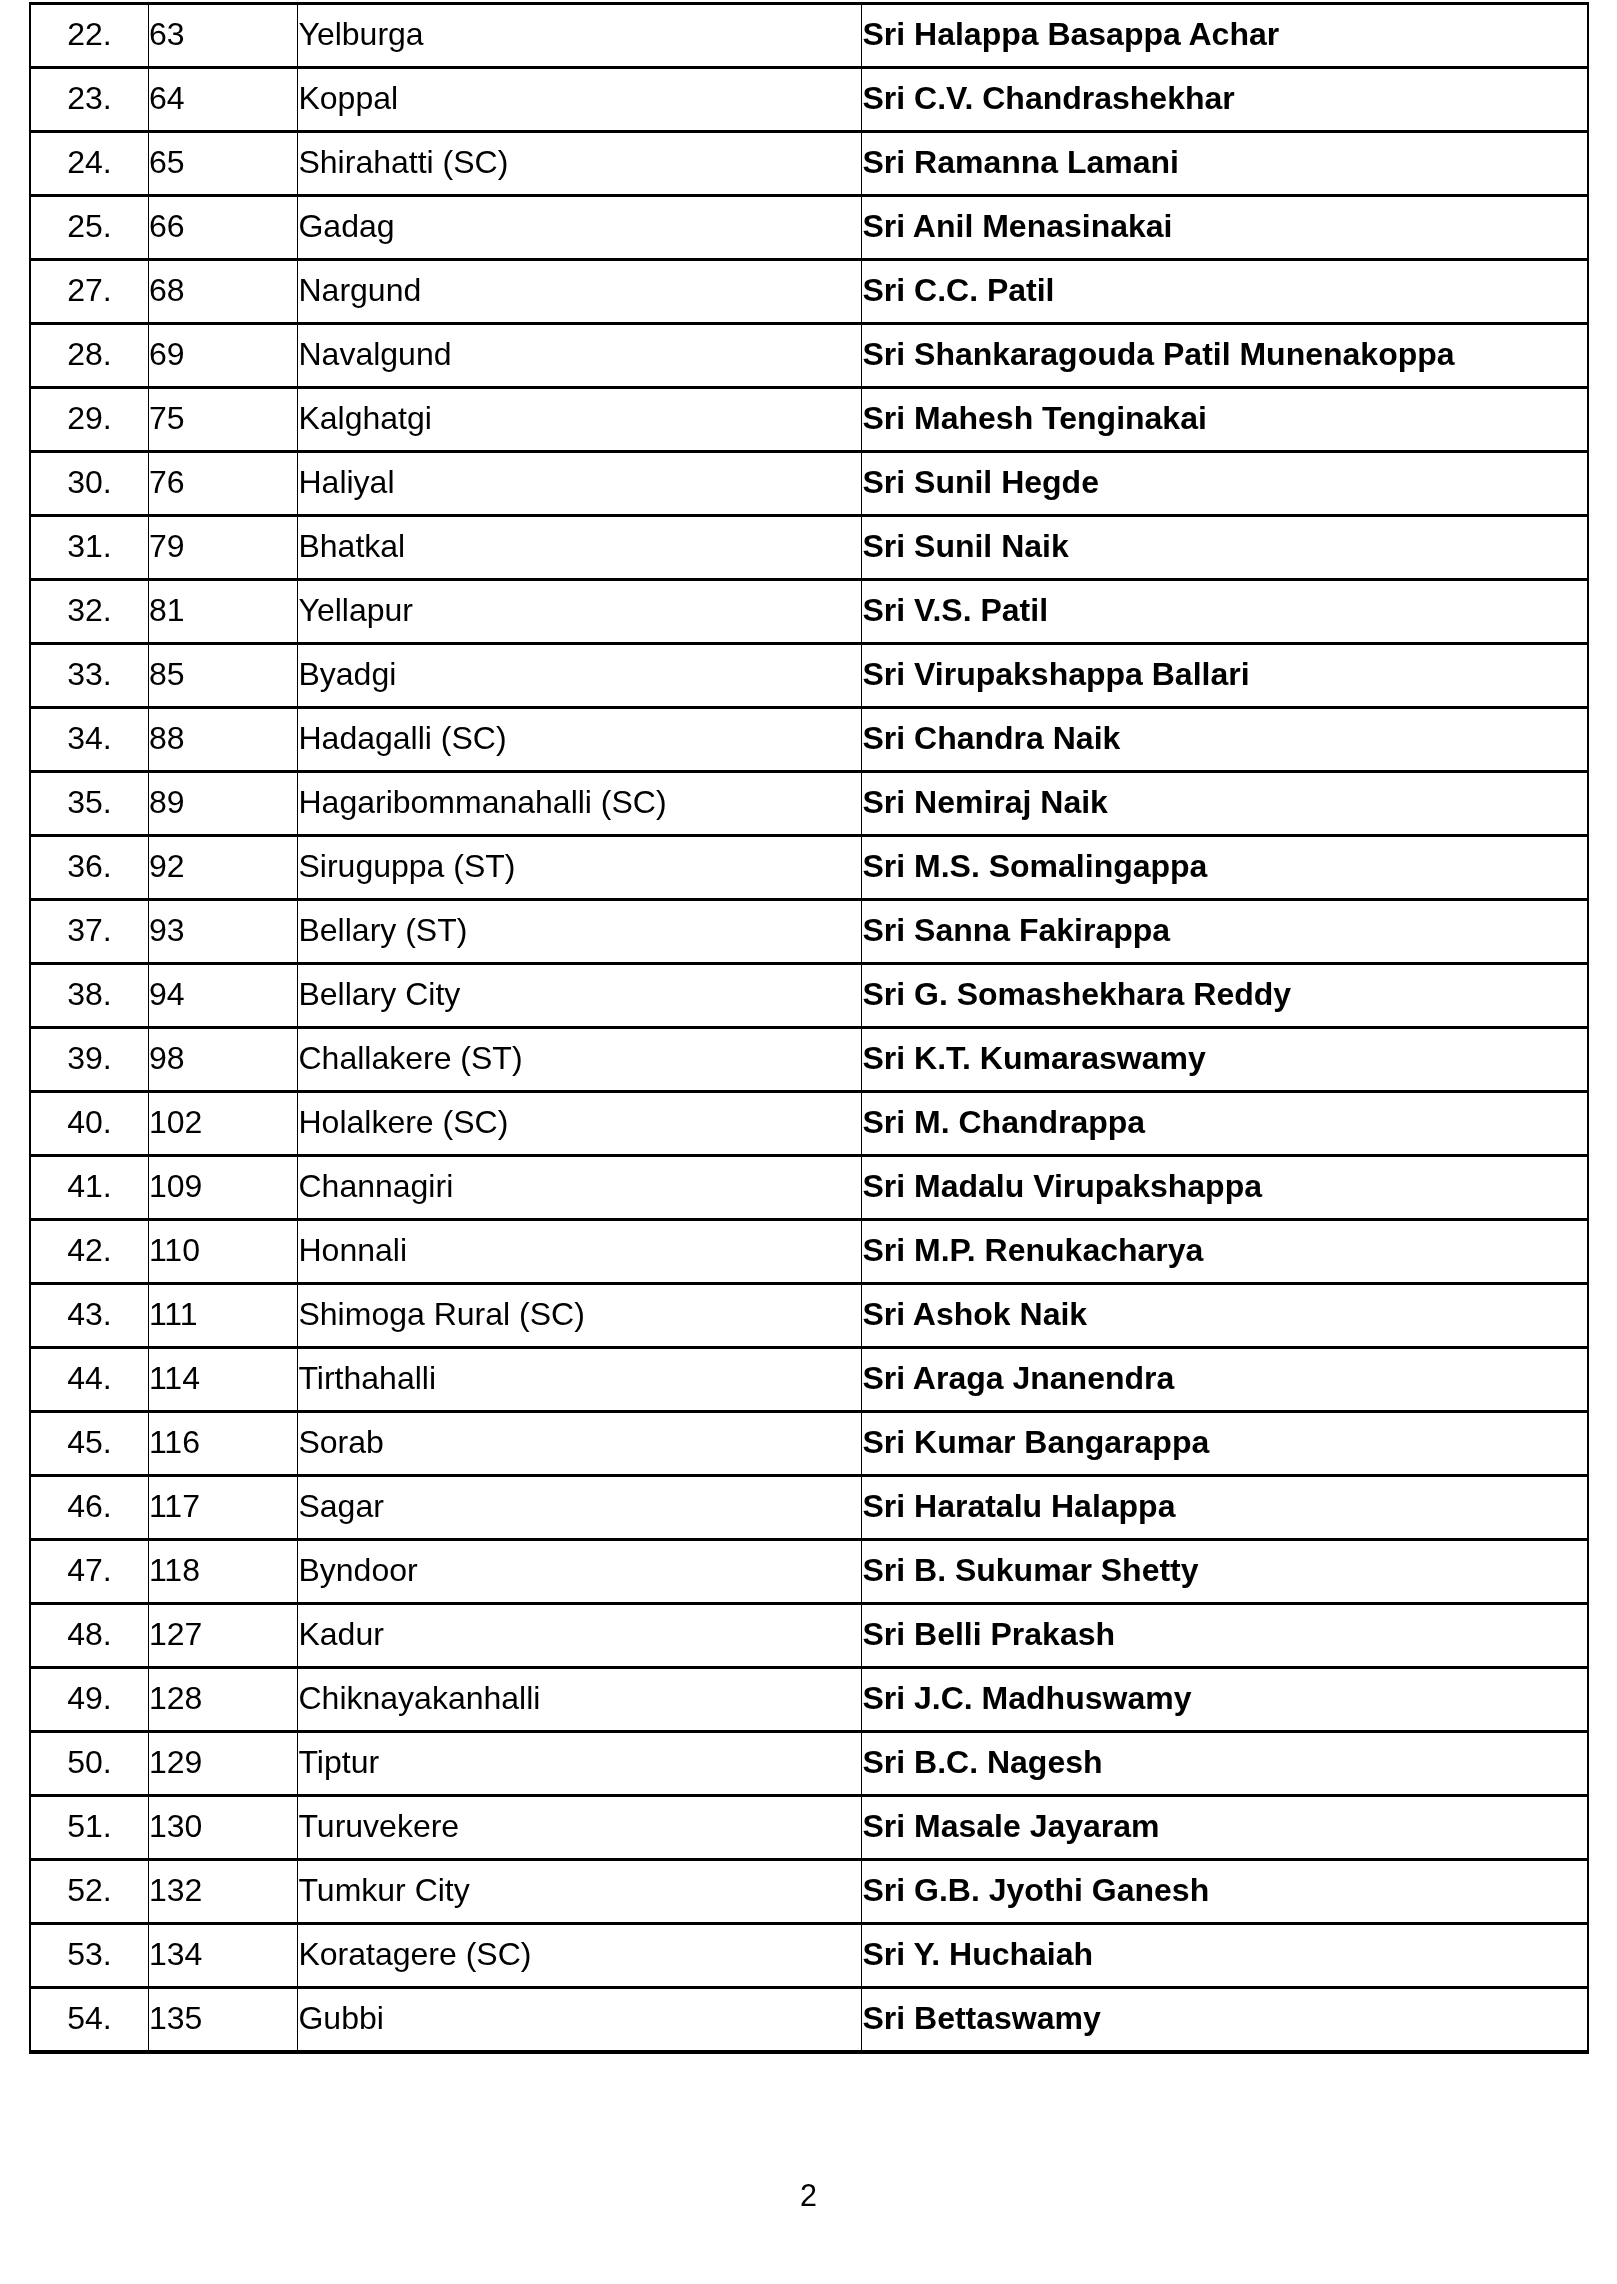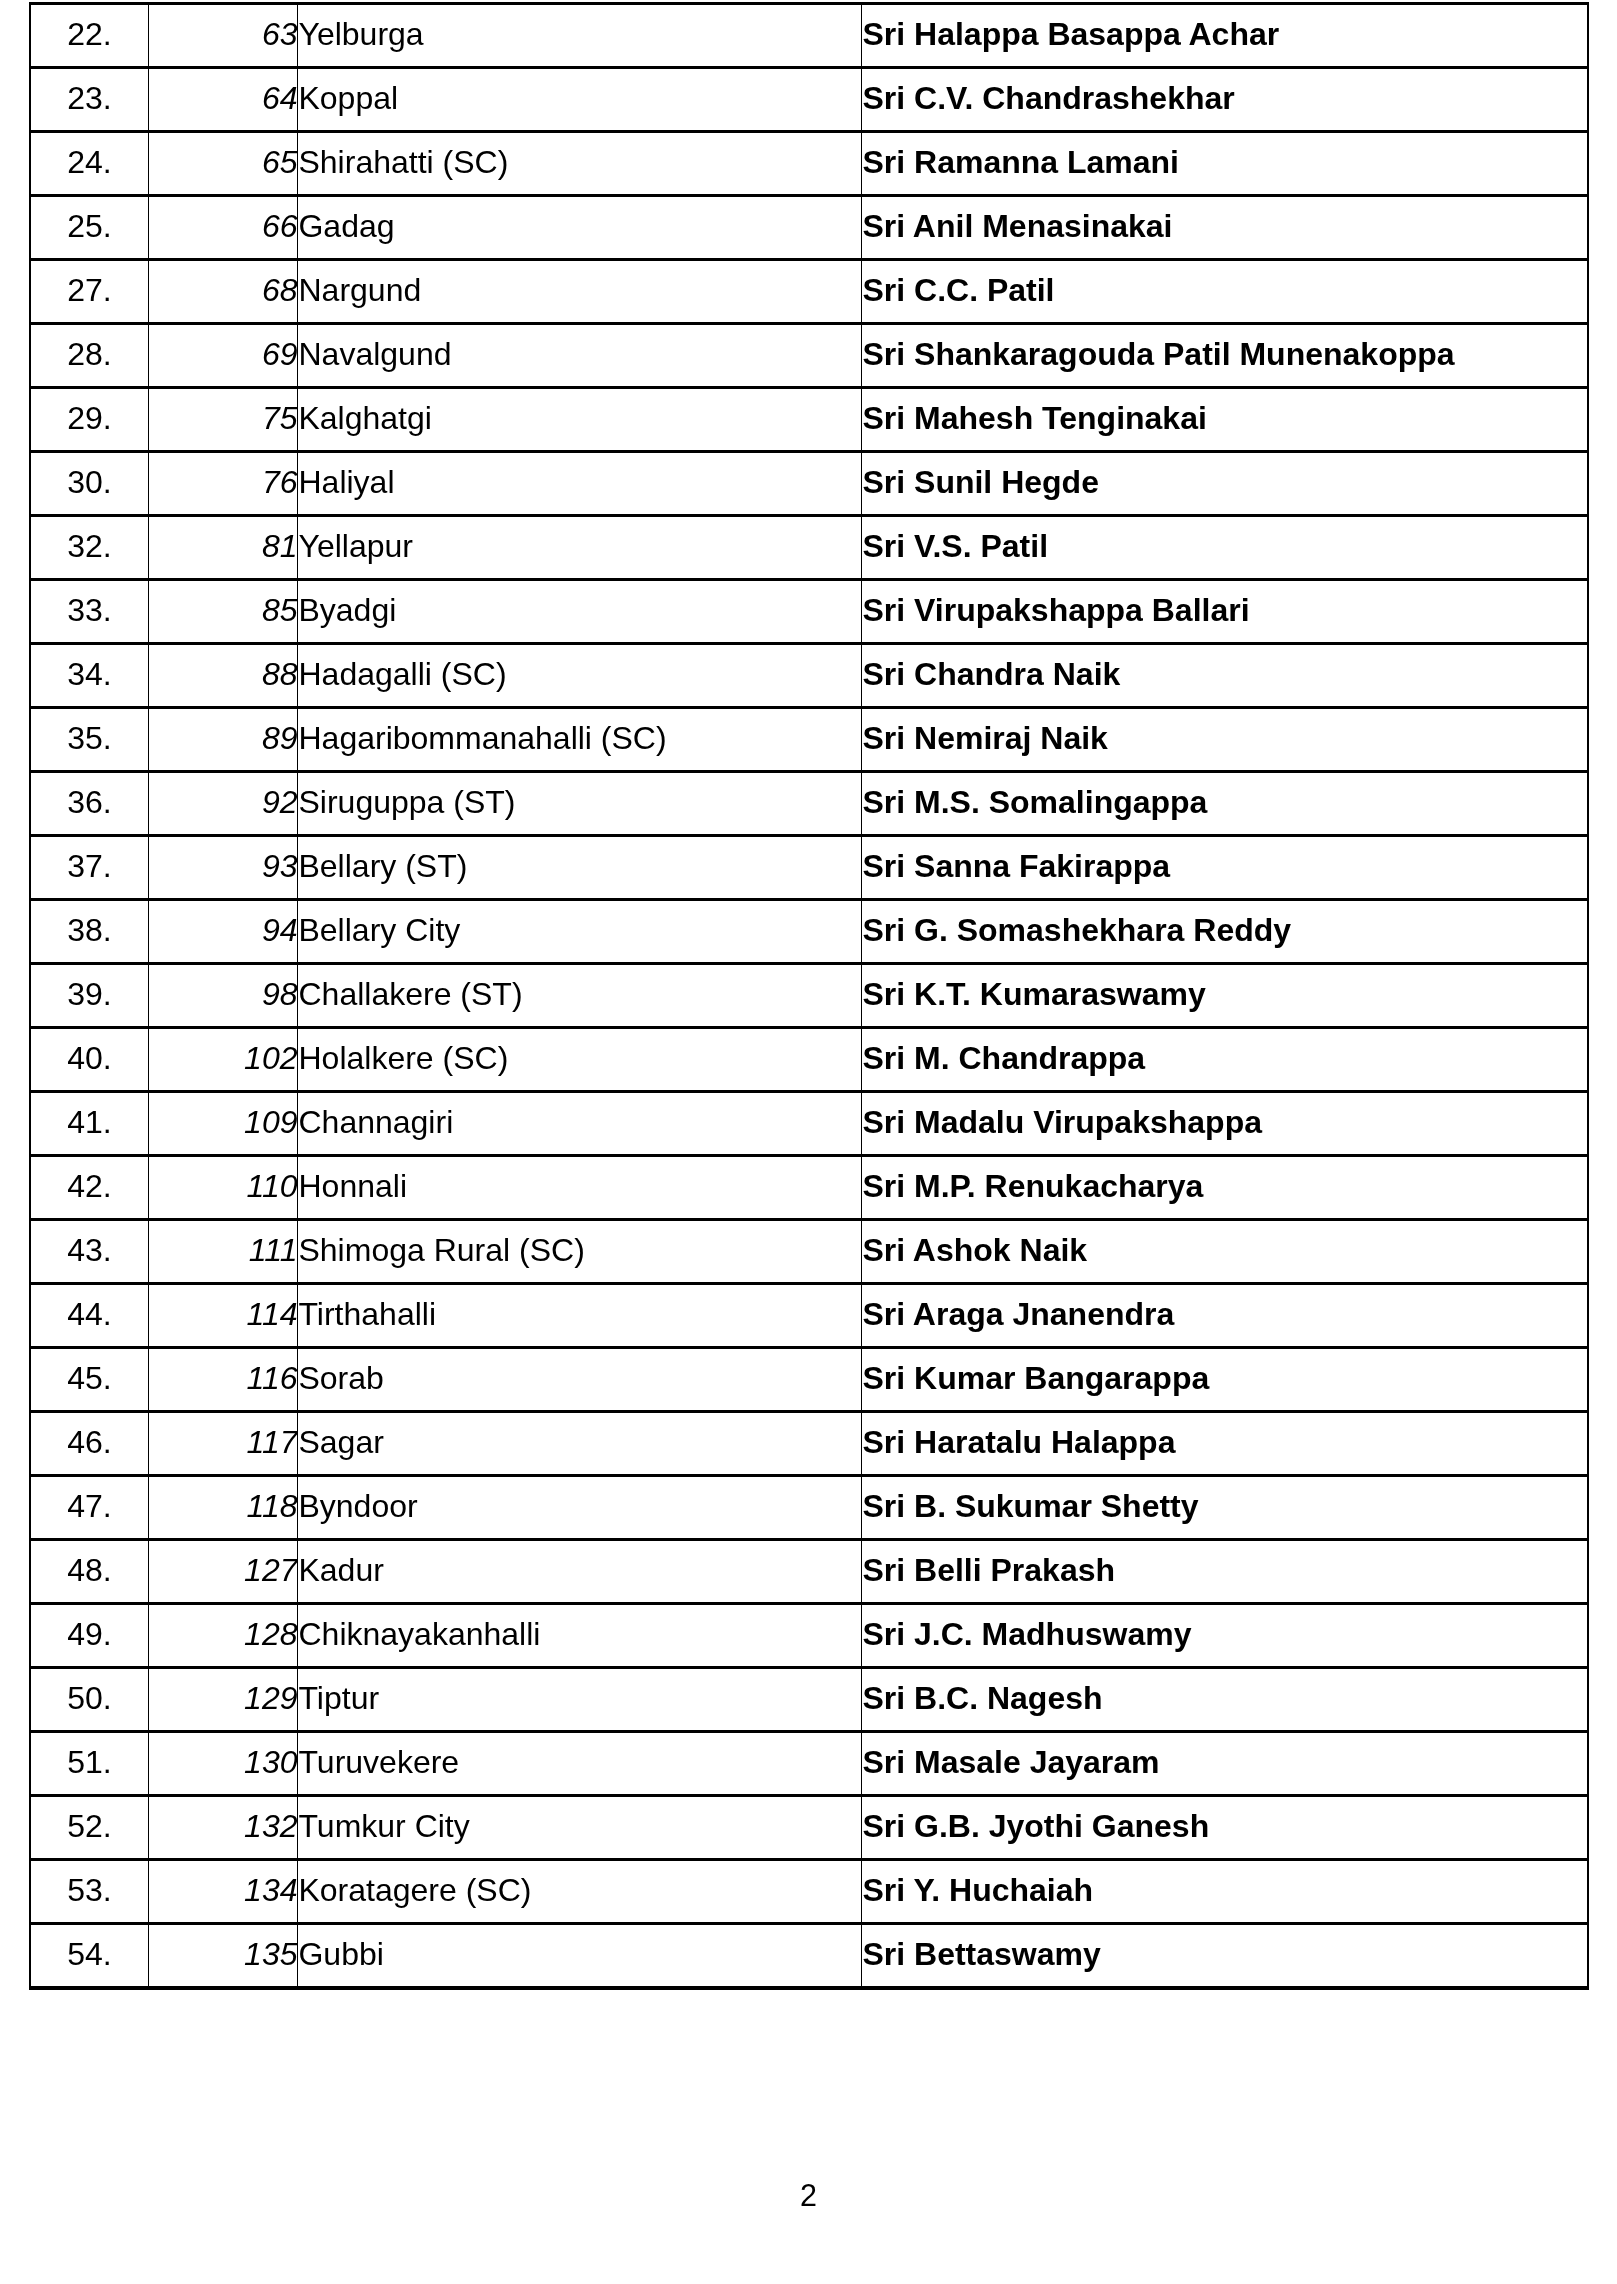--- a/index.html
+++ b/index.html
@@ -34,21 +34,21 @@
     height: 61px;
     font-size: 32px;
     line-height: 1.05;
     vertical-align: middle;
     padding: 0;
     overflow: hidden;
     white-space: nowrap;
   }
   table.member-table { border: 2.4px solid #000; border-bottom-width: 4.8px; padding-left: 6px; }
   td.cell-sl  { text-align: center; }
-  td.cell-no  { text-align: right; font-style: italic; }
+  td.cell-no  { text-align: left; }
   td.cell-con { text-align: left; padding-left: 17.7px; margin-top: 20px; }
   td.cell-mem { text-align: left; padding-left: 22.5px; font-weight: bold; }
   .page-number {
     position: absolute;
     top: 2178px;
     left: 0;
     width: 100%;
     text-align: center;
     font-size: 30.5px;
   }
@@ -114,20 +114,26 @@
     <td class="cell-mem">Sri Mahesh Tenginakai</td>
   </tr>
 
   <tr>
     <td class="cell-sl">30.</td>
     <td class="cell-no">76</td>
     <td class="cell-con">Haliyal</td>
     <td class="cell-mem">Sri Sunil Hegde</td>
   </tr>
 
+  <tr>
+    <td class="cell-sl">31.</td>
+    <td class="cell-no">79</td>
+    <td class="cell-con">Bhatkal</td>
+    <td class="cell-mem">Sri Sunil Naik</td>
+  </tr>
 
   <tr>
     <td class="cell-sl">32.</td>
     <td class="cell-no">81</td>
     <td class="cell-con">Yellapur</td>
     <td class="cell-mem">Sri V.S. Patil</td>
   </tr>
 
   <tr>
     <td class="cell-sl">33.</td>

